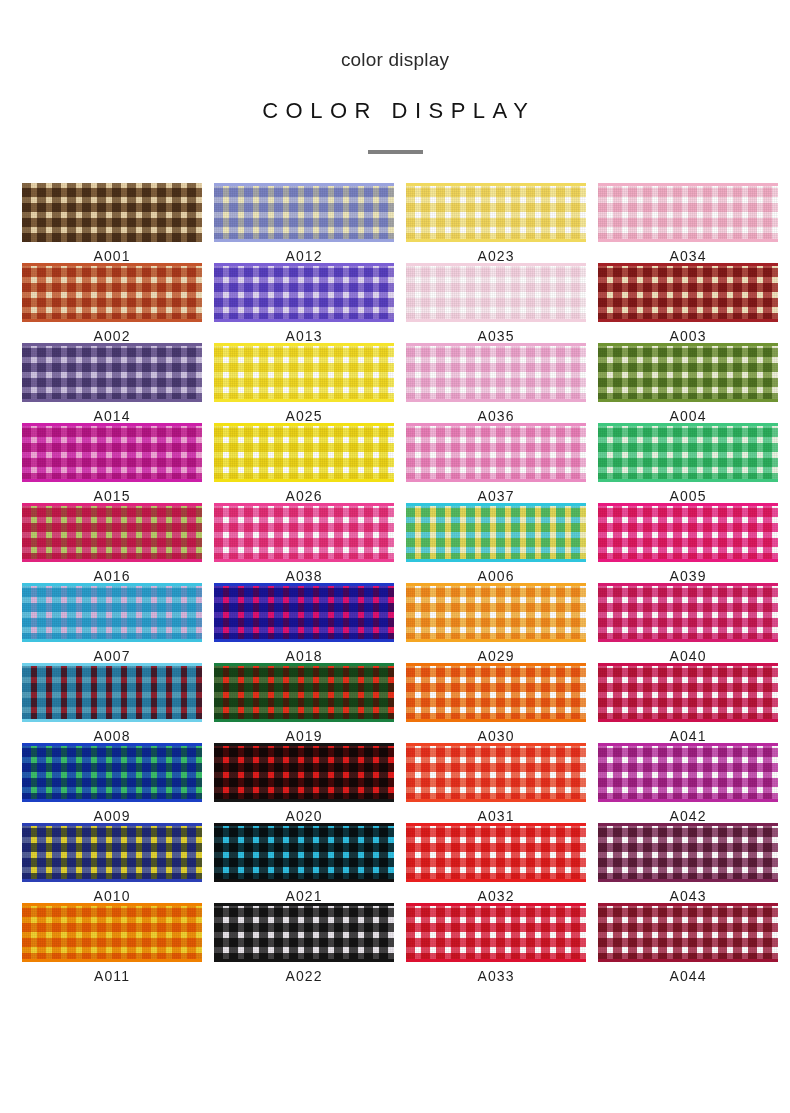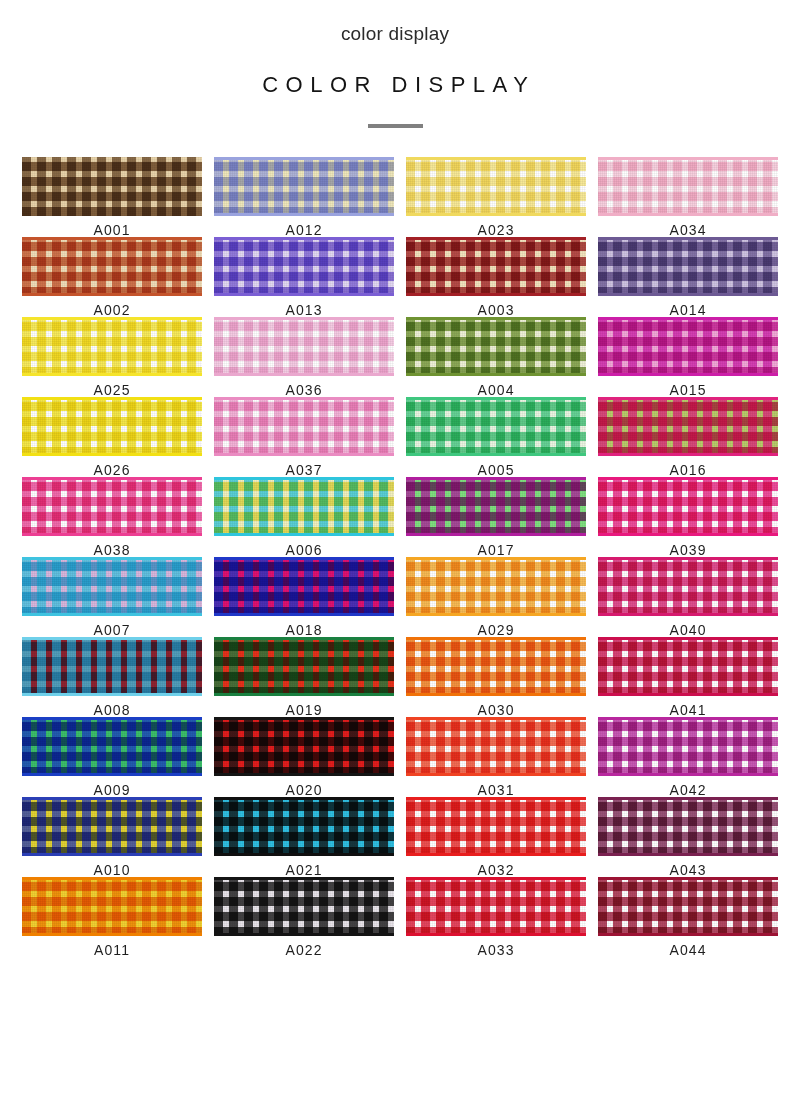--- a/index.html
+++ b/index.html
@@ -12,21 +12,21 @@
     width: 790px;
     height: 1113px;
     font-family: "Liberation Sans", "DejaVu Sans", sans-serif;
     color: #1a1a1a;
     overflow: hidden;
     position: relative;
   }
 
   
   .header {
-    padding-top: 24px;
+    padding-top: 50px;
     text-align: center;
   }
   .title-sub {
     font-size: 19px;
     font-weight: 400;
     color: #2b2b2b;
     letter-spacing: 0.2px;
     line-height: 1;
     margin: 0;
   }
@@ -177,20 +177,30 @@
       <div class="swatch" style="background: rgb(226, 216, 242);">
         <div class="warp" style="background-image: repeating-linear-gradient(90deg, rgb(123, 95, 212) 0px, rgb(123, 95, 212) 9px, rgba(255, 255, 255, 0) 9px, rgba(255, 255, 255, 0) 15px); opacity: 0.78;"></div>
         <div class="weft" style="background-image: repeating-linear-gradient(0deg, rgb(123, 95, 212) 0px, rgb(123, 95, 212) 9px, rgba(255, 255, 255, 0) 9px, rgba(255, 255, 255, 0) 15px); opacity: 0.78; mix-blend-mode: multiply;"></div>
         <div class="weave"></div>
         <div class="edge-top" style="background: rgb(123, 95, 212);"></div>
         <div class="edge-bot" style="background: rgb(123, 95, 212);"></div>
       </div>
       <div class="label">A013</div>
     </div>
     <div class="cell">
+      <div class="swatch" style="background: rgb(255, 255, 255);">
+        <div class="warp" style="background-image: repeating-linear-gradient(90deg, rgb(247, 223, 233) 0px, rgb(247, 223, 233) 9px, rgba(255, 255, 255, 0) 9px, rgba(255, 255, 255, 0) 15px); opacity: 0.78;"></div>
+        <div class="weft" style="background-image: repeating-linear-gradient(0deg, rgb(247, 223, 233) 0px, rgb(247, 223, 233) 9px, rgba(255, 255, 255, 0) 9px, rgba(255, 255, 255, 0) 15px); opacity: 0.78; mix-blend-mode: multiply;"></div>
+        <div class="weave"></div>
+        <div class="edge-top" style="background: rgb(242, 207, 221);"></div>
+        <div class="edge-bot" style="background: rgb(242, 207, 221);"></div>
+      </div>
+      <div class="label">A035</div>
+    </div>
+    <div class="cell">
       <div class="swatch" style="background: rgb(242, 227, 189);">
         <div class="warp" style="background-image: repeating-linear-gradient(90deg, rgb(163, 32, 38) 0px, rgb(163, 32, 38) 9px, rgba(255, 255, 255, 0) 9px, rgba(255, 255, 255, 0) 15px); opacity: 0.78;"></div>
         <div class="weft" style="background-image: repeating-linear-gradient(0deg, rgb(163, 32, 38) 0px, rgb(163, 32, 38) 9px, rgba(255, 255, 255, 0) 9px, rgba(255, 255, 255, 0) 15px); opacity: 0.78; mix-blend-mode: multiply;"></div>
         <div class="weave"></div>
         <div class="edge-top" style="background: rgb(163, 32, 38);"></div>
         <div class="edge-bot" style="background: rgb(163, 32, 38);"></div>
       </div>
       <div class="label">A003</div>
     </div>
     <div class="cell">
@@ -297,30 +307,20 @@
       <div class="swatch" style="background: rgb(242, 240, 192);">
         <div class="warp" style="background-image: repeating-linear-gradient(90deg, rgb(47, 197, 221) 0px, rgb(47, 197, 221) 9px, rgba(255, 255, 255, 0) 9px, rgba(255, 255, 255, 0) 15px); opacity: 0.78;"></div>
         <div class="weft" style="background-image: repeating-linear-gradient(0deg, rgb(232, 222, 74) 0px, rgb(232, 222, 74) 9px, rgba(255, 255, 255, 0) 9px, rgba(255, 255, 255, 0) 15px); opacity: 0.78; mix-blend-mode: multiply;"></div>
         <div class="weave"></div>
         <div class="edge-top" style="background: rgb(47, 197, 221);"></div>
         <div class="edge-bot" style="background: rgb(47, 197, 221);"></div>
       </div>
       <div class="label">A006</div>
     </div>
     <div class="cell">
-      <div class="swatch" style="background: rgb(127, 224, 127);">
-        <div class="warp" style="background-image: repeating-linear-gradient(90deg, rgb(176, 31, 158) 0px, rgb(176, 31, 158) 9px, rgba(255, 255, 255, 0) 9px, rgba(255, 255, 255, 0) 15px); opacity: 0.78;"></div>
-        <div class="weft" style="background-image: repeating-linear-gradient(0deg, rgb(176, 31, 158) 0px, rgb(176, 31, 158) 9px, rgba(255, 255, 255, 0) 9px, rgba(255, 255, 255, 0) 15px); opacity: 0.78; mix-blend-mode: multiply;"></div>
-        <div class="weave"></div>
-        <div class="edge-top" style="background: rgb(176, 31, 158);"></div>
-        <div class="edge-bot" style="background: rgb(176, 31, 158);"></div>
-      </div>
-      <div class="label">A017</div>
-    </div>
-    <div class="cell">
       <div class="swatch" style="background: rgb(255, 255, 255);">
         <div class="warp" style="background-image: repeating-linear-gradient(90deg, rgb(232, 25, 126) 0px, rgb(232, 25, 126) 9px, rgba(255, 255, 255, 0) 9px, rgba(255, 255, 255, 0) 15px); opacity: 0.78;"></div>
         <div class="weft" style="background-image: repeating-linear-gradient(0deg, rgb(232, 25, 126) 0px, rgb(232, 25, 126) 9px, rgba(255, 255, 255, 0) 9px, rgba(255, 255, 255, 0) 15px); opacity: 0.78; mix-blend-mode: multiply;"></div>
         <div class="weave"></div>
         <div class="edge-top" style="background: rgb(232, 25, 126);"></div>
         <div class="edge-bot" style="background: rgb(232, 25, 126);"></div>
       </div>
       <div class="label">A039</div>
     </div>
     <div class="cell">

